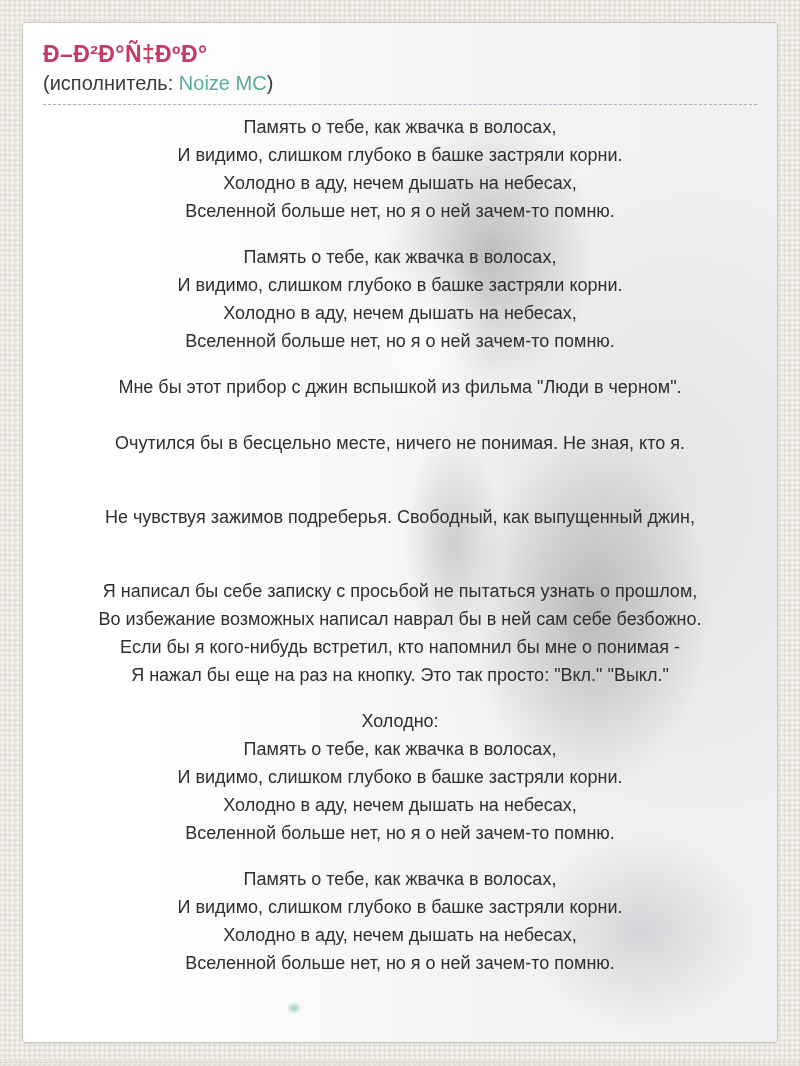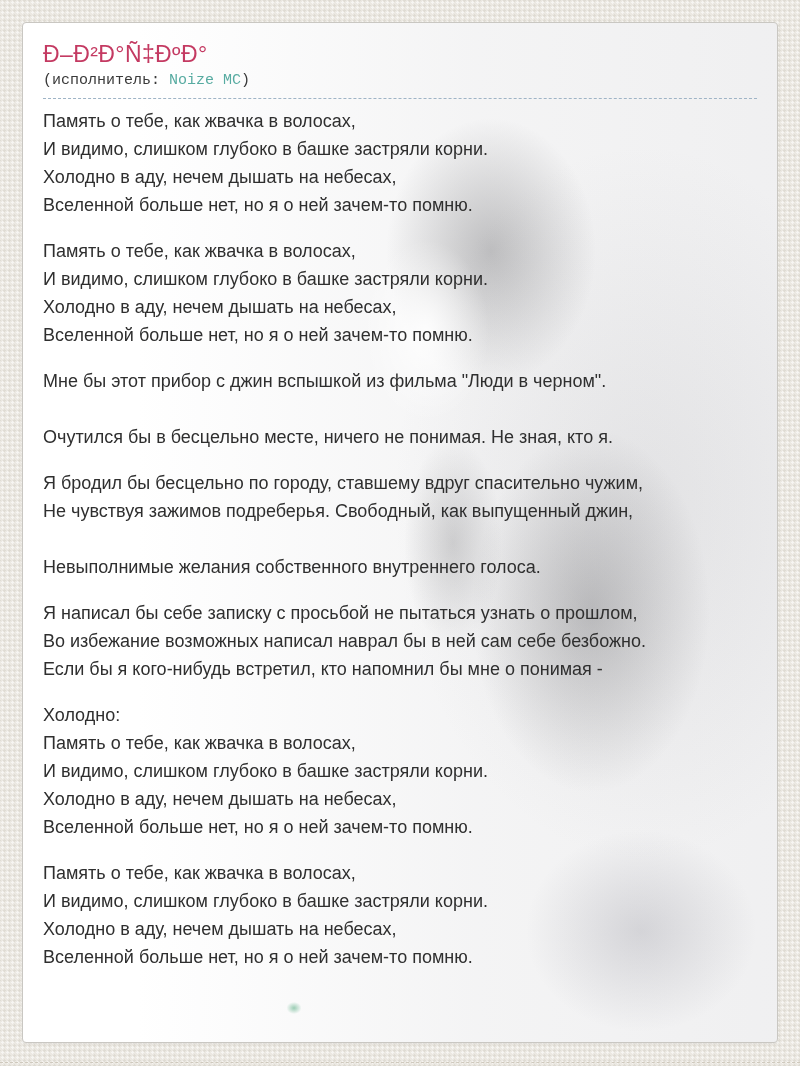--- a/index.html
+++ b/index.html
@@ -32,48 +32,48 @@
       radial-gradient(10px 8px  at 271px 985px, rgba(60,160,110,.5), transparent 75%),
       radial-gradient(150px 190px at 468px 228px, rgba(66,66,70,.30), transparent 70%),
       radial-gradient(70px 150px at 430px 520px, rgba(60,60,64,.20), transparent 70%),
       radial-gradient(170px 260px at 568px 588px, rgba(48,48,52,.26), transparent 70%),
       radial-gradient(160px 140px at 618px 908px, rgba(128,128,140,.26), transparent 72%),
       radial-gradient(320px 460px at 620px 480px, rgba(148,148,154,.16), transparent 78%),
       linear-gradient(90deg, rgba(210,210,212,0) 15%, rgba(205,205,208,.22) 60%, rgba(200,200,204,.28) 100%);
   }
   .hdr,.lyrics{position:relative;z-index:1;}
   .page-title{
-    margin:0;font-size:23px;font-weight:normal;color:#c43a62;letter-spacing:.4px;
+    margin:0;font-size:23px;font-weight:bold;color:#c43a62;letter-spacing:.4px;
   }
   .subtitle{
-    margin:4px 0 0;font-size:15px;color:#3a3a3a;
-    padding-bottom:9px;border-bottom:1px dashed #9fb4c6;font-family:Liberation Mono, monospace;
+    margin:4px 0 0;font-size:20px;color:#3a3a3a;
+    padding-bottom:9px;border-bottom:1px dashed #9fb4c6;
   }
   .artist-link{color:#57aba1;text-decoration:none;cursor:pointer;}
   .lyrics{
     margin-top:8px;font-size:18px;line-height:28px;color:#2f2f2f;
   }
-  .stanza{margin:0 0 18px;}
+  .stanza{margin:0 0 18px;text-align:center;}
   .stanza:last-child{margin-bottom:0;}
 </style>
 </head>
 <body>
 
 <div class="content-box">
   <div class="photo"></div>
 
   <div class="hdr">
     <h1 class="page-title">Ð–Ð²Ð°Ñ‡ÐºÐ°</h1>
     <p class="subtitle"><span>(исполнитель: </span><a class="artist-link">Noize MC</a><span>)</span></p>
   </div>
 
   <div class="lyrics">
       <p class="stanza"><span>Память о тебе, как жвачка в волосах,</span><br><span>И видимо, слишком глубоко в башке застряли корни.</span><br><span>Холодно в аду, нечем дышать на небесах,</span><br><span>Вселенной больше нет, но я о ней зачем-то помню.</span></p>
       <p class="stanza"><span>Память о тебе, как жвачка в волосах,</span><br><span>И видимо, слишком глубоко в башке застряли корни.</span><br><span>Холодно в аду, нечем дышать на небесах,</span><br><span>Вселенной больше нет, но я о ней зачем-то помню.</span></p>
       <p class="stanza"><span>Мне бы этот прибор с джин вспышкой из фильма "Люди в черном".</span><br><br><span>Очутился бы в бесцельно месте, ничего не понимая. Не зная, кто я.</span><br></p>
-      <p class="stanza"><span>Я бродил бы бесцельно по городу, ставшему вдруг спасительно чужим,</span><br><span>Не чувствуя зажимов подреберья. Свободный, как выпущенный джин,</span><br><br><span>Невыполнимые желания собственного внутреннего голоса.</span></p>
-      <p class="stanza"><span>Я написал бы себе записку с просьбой не пытаться узнать о прошлом,</span><br><span>Во избежание возможных написал наврал бы в ней сам себе безбожно.</span><br><span>Если бы я кого-нибудь встретил, кто напомнил бы мне о понимая -</span><br></p>
+      <p class="stanza"><br><span>Не чувствуя зажимов подреберья. Свободный, как выпущенный джин,</span><br><br></p>
+      <p class="stanza"><span>Я написал бы себе записку с просьбой не пытаться узнать о прошлом,</span><br><span>Во избежание возможных написал наврал бы в ней сам себе безбожно.</span><br><span>Если бы я кого-нибудь встретил, кто напомнил бы мне о понимая -</span><br><span>Я нажал бы еще на раз на кнопку. Это так просто: "Вкл." "Выкл."</span></p>
       <p class="stanza"><span>Холодно:</span><br><span>Память о тебе, как жвачка в волосах,</span><br><span>И видимо, слишком глубоко в башке застряли корни.</span><br><span>Холодно в аду, нечем дышать на небесах,</span><br><span>Вселенной больше нет, но я о ней зачем-то помню.</span></p>
       <p class="stanza"><span>Память о тебе, как жвачка в волосах,</span><br><span>И видимо, слишком глубоко в башке застряли корни.</span><br><span>Холодно в аду, нечем дышать на небесах,</span><br><span>Вселенной больше нет, но я о ней зачем-то помню.</span></p>
     </div>
 </div>
 
 <div class="footer-rule"></div>
 
 </body></html>

